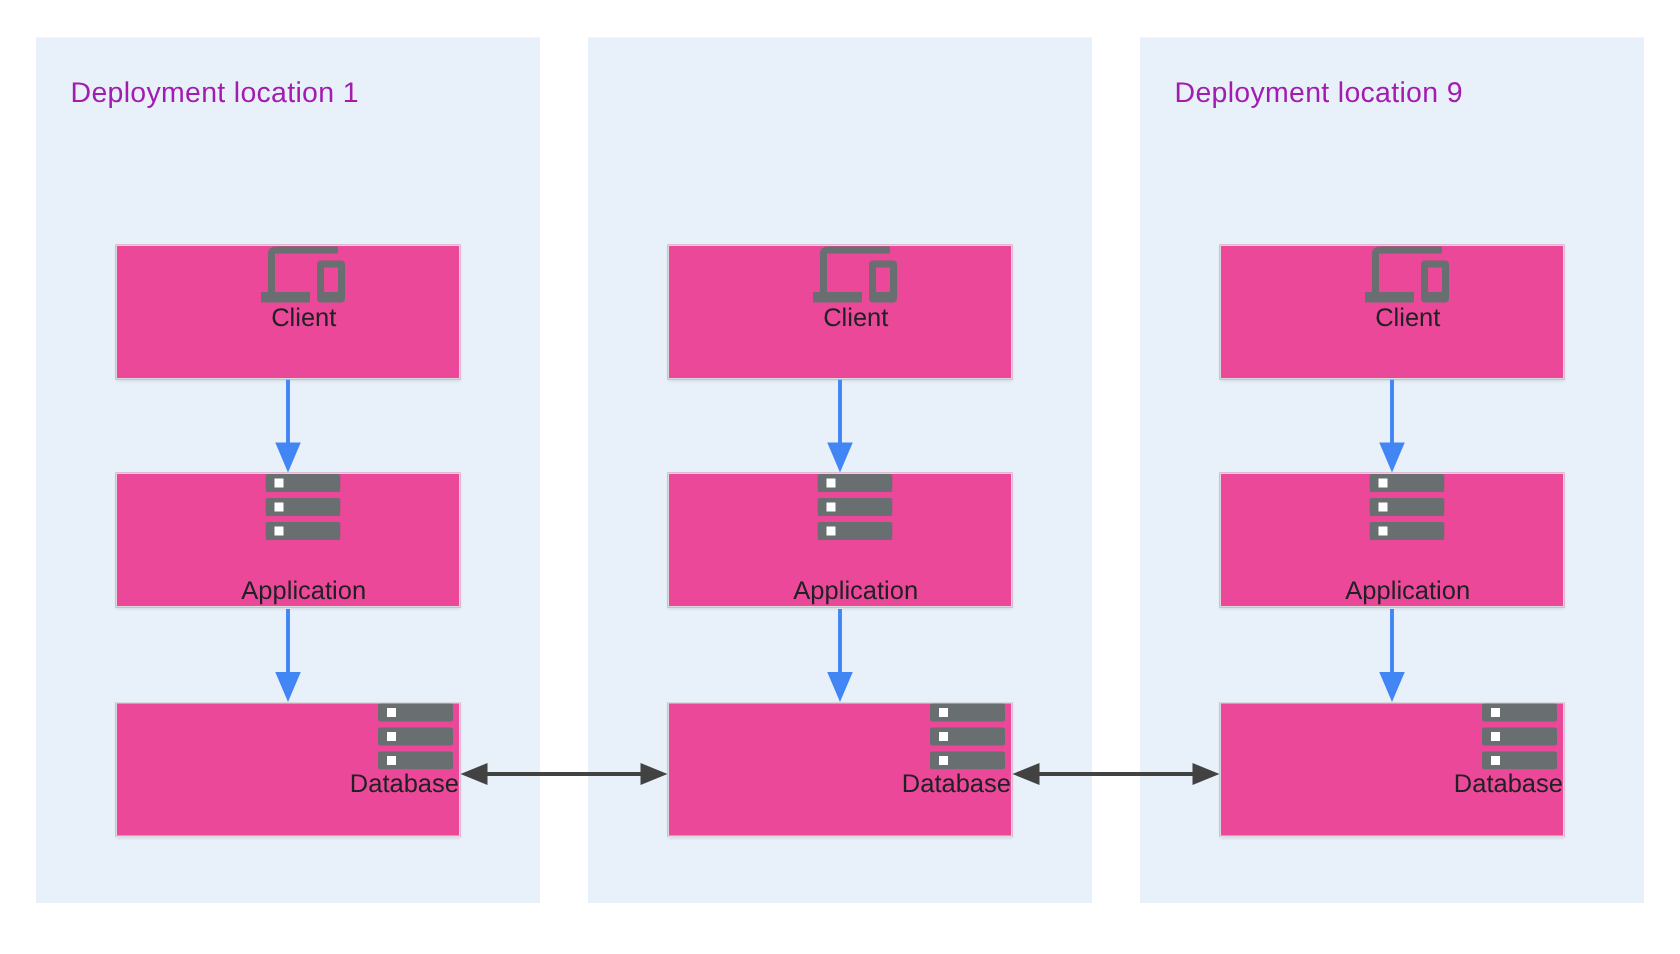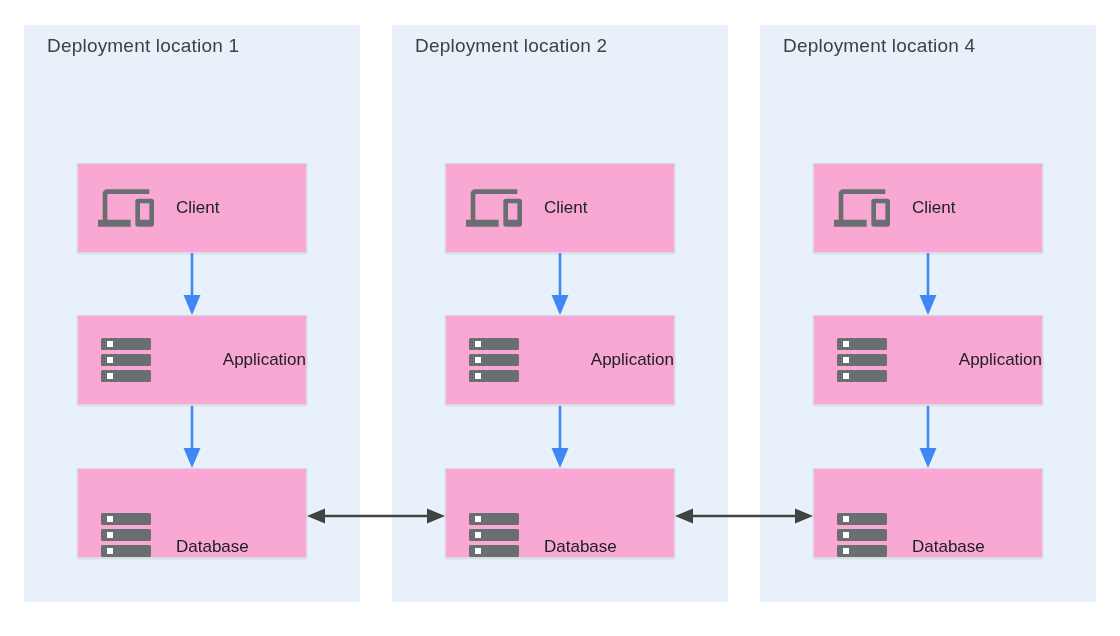--- a/index.html
+++ b/index.html
@@ -17,37 +17,38 @@
   .panel {
     position: absolute;
     top: 25px;
     width: 336px;
     height: 577px;
     background: #e8f0fa;
   }
   .panel-title {
     position: absolute;
     left: 23px;
-    top: 10px;
+    top: 27px;
     font-size: 19px;
     letter-spacing: 0.2px;
-    color: #404040;
+    color: #a21caf;
     white-space: nowrap;
   }
   .node {
     position: absolute;
     left: 53px;
     width: 230px;
     height: 90px;
-    background: #f9a8d4;
+    background: #ec4899;
     border: 1px solid #d8dade;
     box-shadow: 0 1px 2px rgba(0,0,0,0.10);
     box-sizing: border-box;
     display: flex;
     align-items: center;
+    flex-direction: column;
   }
   .node-client      { top: 138px; }
   .node-application { top: 290px; justify-content: space-between; }
   .node-database    { top: 443px; align-items: flex-end; }
   .icon-wrap {
     margin-left: 19px;
     width: 58px;
     display: flex;
     justify-content: center;
     align-items: center;
@@ -134,21 +135,20 @@
               <rect x="6" y="19" width="6" height="6"></rect>
               <rect x="6" y="35" width="6" height="6"></rect>
             </g>
           </svg>
       </span>
       <span class="node-label">Database</span>
     </div>
   </div>
 
   <div class="panel" style="left:392px">
-    <div class="panel-title">Deployment location 2</div>
 
     <div class="node node-client">
       <span class="icon-wrap">
         <svg width="56" height="38" viewBox="0 4 24 16" fill="#696e71">
             <path d="M4 6h18V4H4c-1.1 0-2 .9-2 2v11H0v3h14v-3H4V6zm19 2h-6c-.55 0-1 .45-1 1v10c0 .55.45 1 1 1h6c.55 0 1-.45 1-1V9c0-.55-.45-1-1-1zm-1 9h-4v-7h4v7z"></path>
           </svg>
       </span>
       <span class="node-label">Client</span>
     </div>
 
@@ -193,21 +193,21 @@
               <rect x="6" y="19" width="6" height="6"></rect>
               <rect x="6" y="35" width="6" height="6"></rect>
             </g>
           </svg>
       </span>
       <span class="node-label">Database</span>
     </div>
   </div>
 
   <div class="panel" style="left:760px">
-    <div class="panel-title">Deployment location 4</div>
+    <div class="panel-title">Deployment location 9</div>
 
     <div class="node node-client">
       <span class="icon-wrap">
         <svg width="56" height="38" viewBox="0 4 24 16" fill="#696e71">
             <path d="M4 6h18V4H4c-1.1 0-2 .9-2 2v11H0v3h14v-3H4V6zm19 2h-6c-.55 0-1 .45-1 1v10c0 .55.45 1 1 1h6c.55 0 1-.45 1-1V9c0-.55-.45-1-1-1zm-1 9h-4v-7h4v7z"></path>
           </svg>
       </span>
       <span class="node-label">Client</span>
     </div>
 

